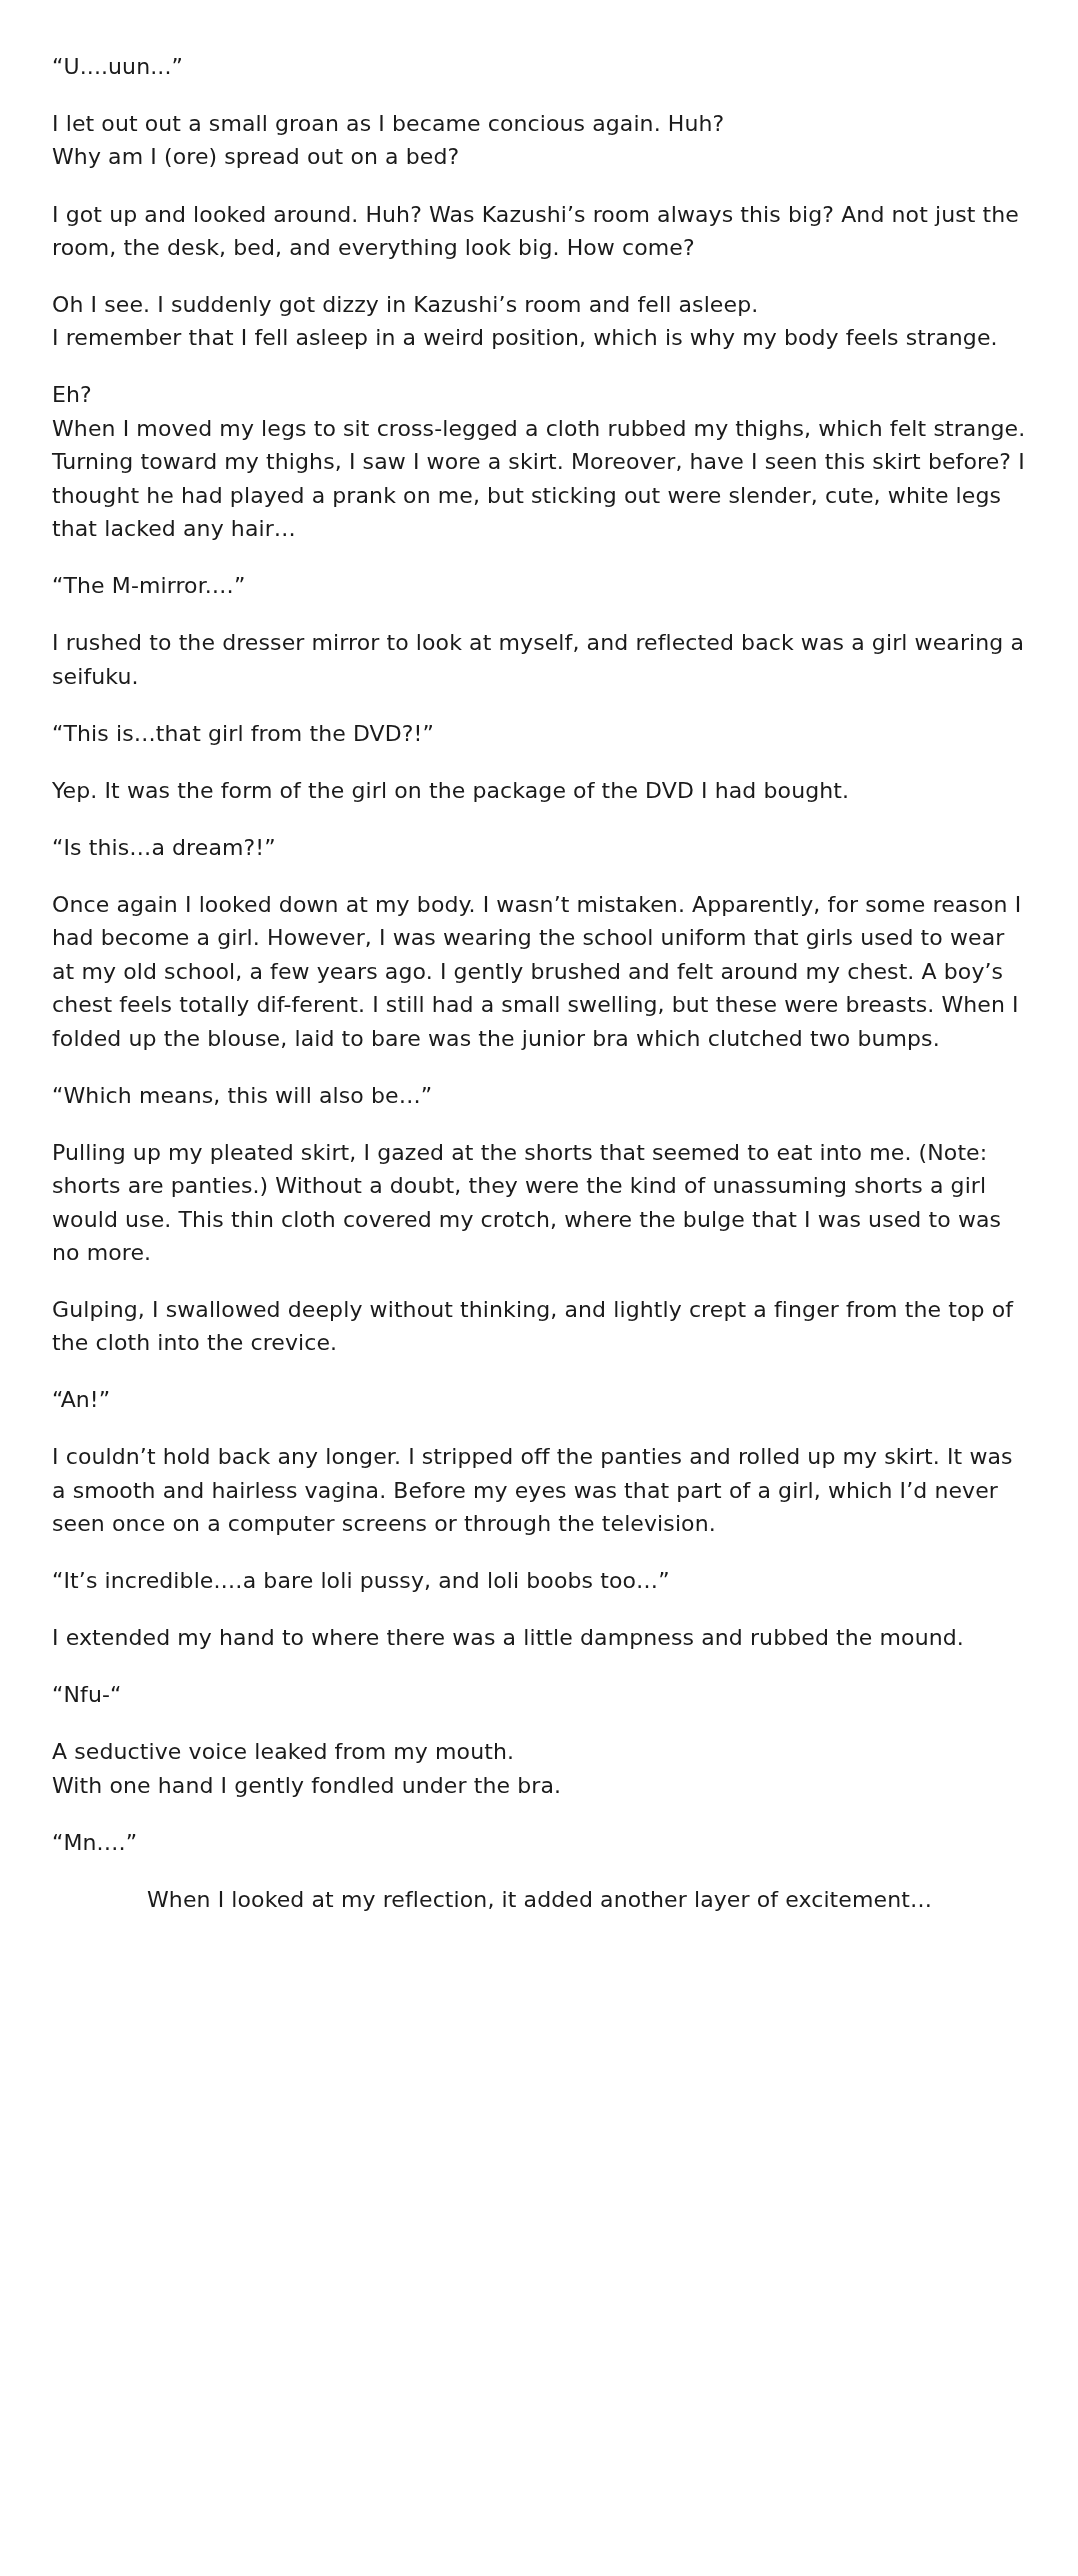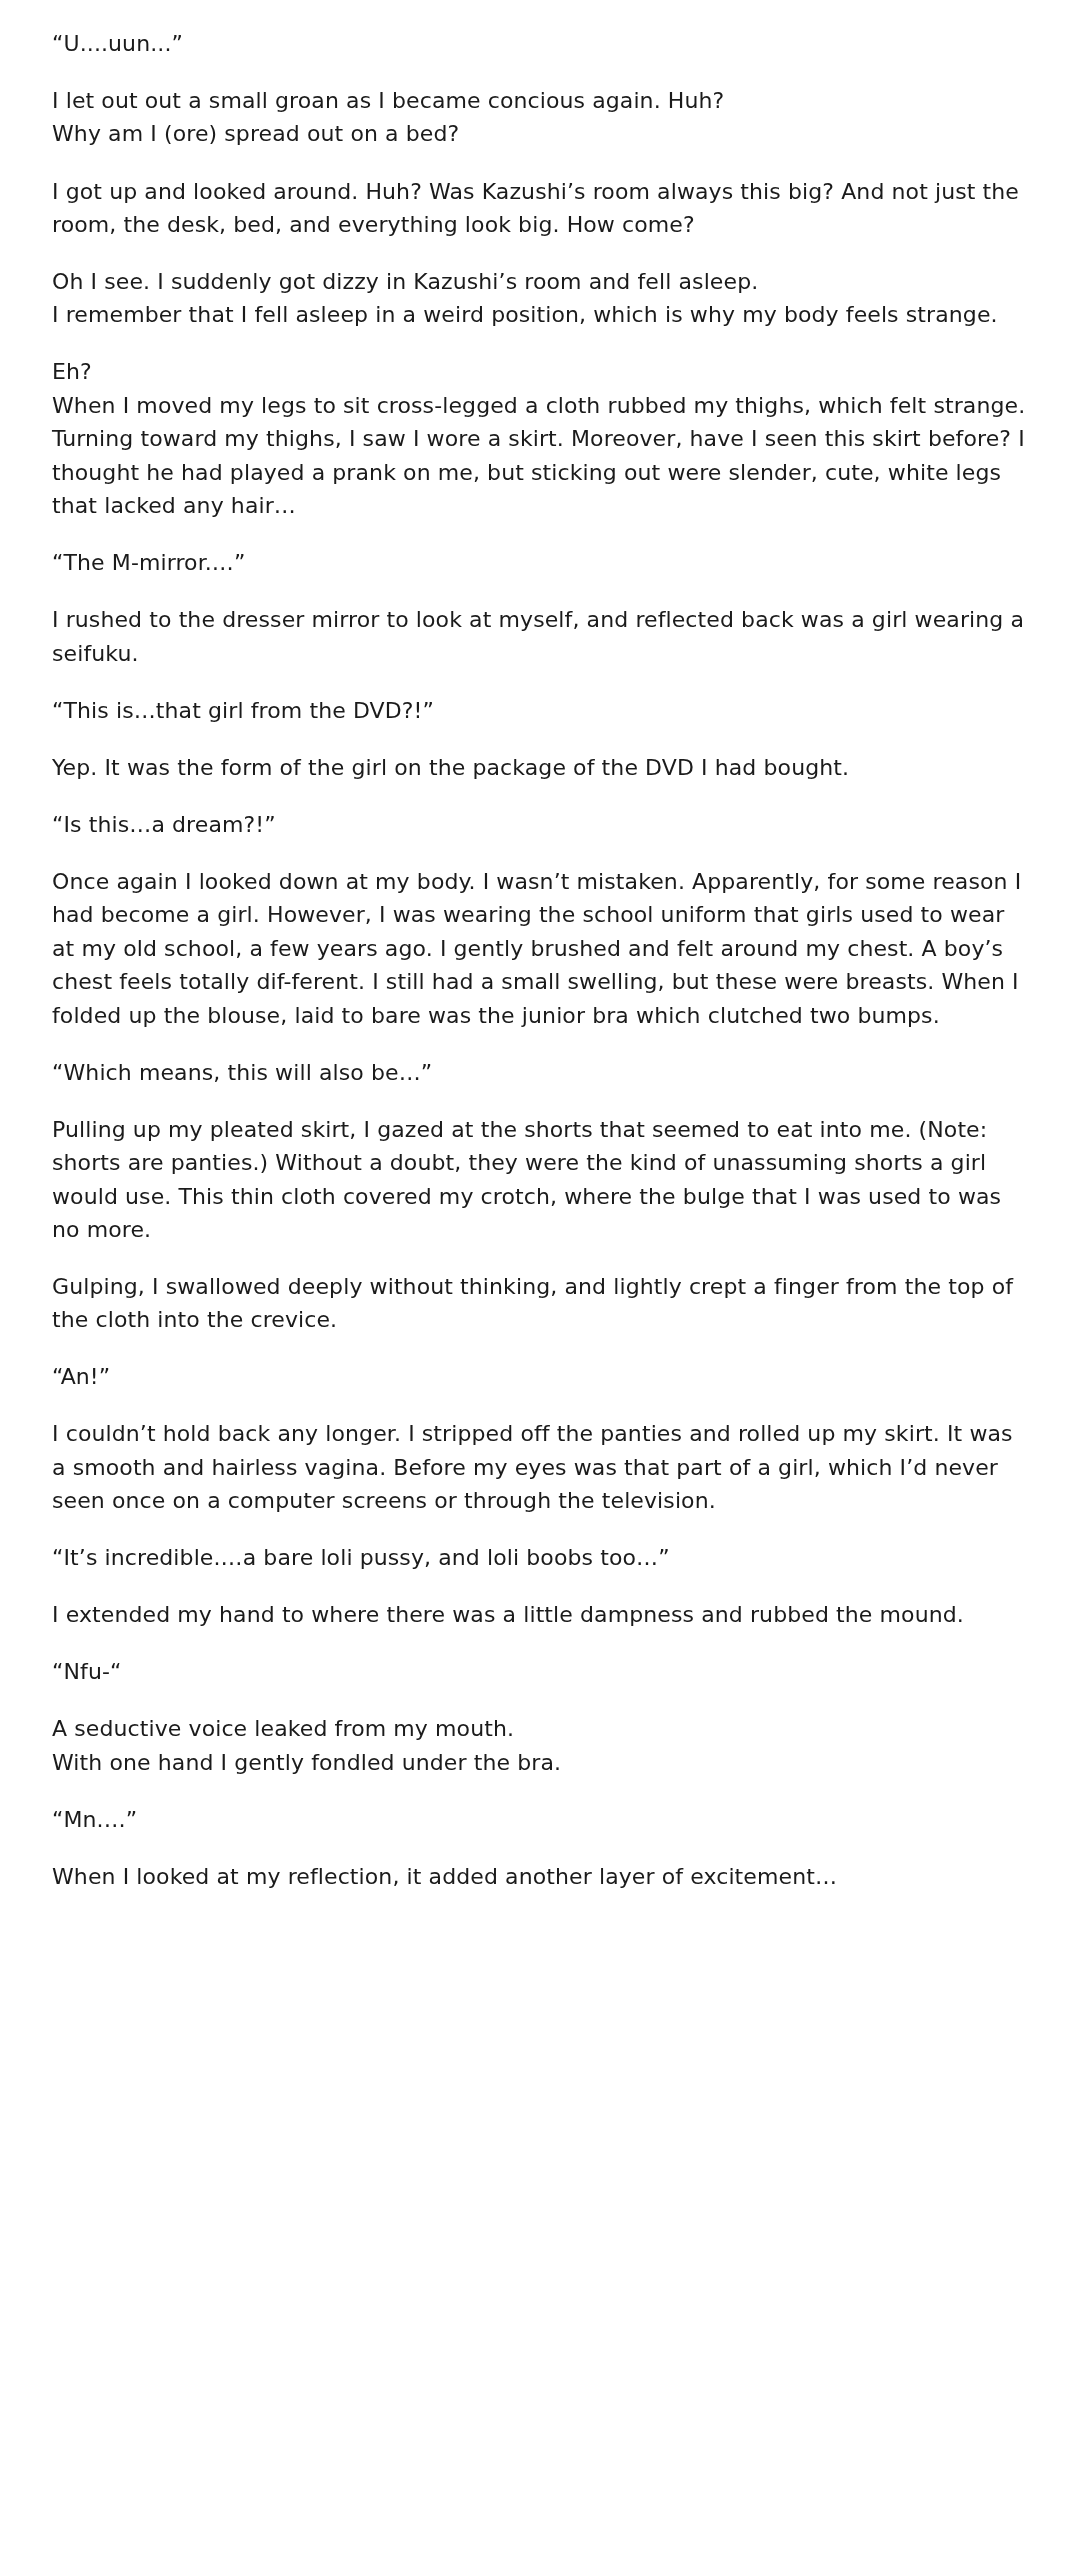--- a/index.html
+++ b/index.html
@@ -10,36 +10,37 @@
   body {
     width: 1079px;
     min-height: 2576px;
     font-family: "DejaVu Sans", sans-serif;
     color: #1a1a1a;
   }
   .page {
     box-sizing: border-box;
     width: 1079px;
     min-height: 2576px;
-    padding: 27px 52px 35px 52px;
+    padding: 50px 52px 35px 52px;
     background: #ffffff;
   }
   .text-body {
     font-size: 22px;
     line-height: 1.52;
     letter-spacing: 0.1px;
     color: #1b1b1b;
     max-width: 977px;
   }
   .para {
     margin: 0 0 23.6px 0;
     white-space: pre-line;
   }
   .para:last-child {
     margin-bottom: 0;
+    text-align: center;
   }
 </style>
 </head>
 <body>
 
 <div class="page">
   <div class="text-body">
     <p class="para">“U....uun...”</p>
     <p class="para">I let out out a small groan as I became concious again.  Huh?
 Why am I (ore) spread out on a bed?</p>

